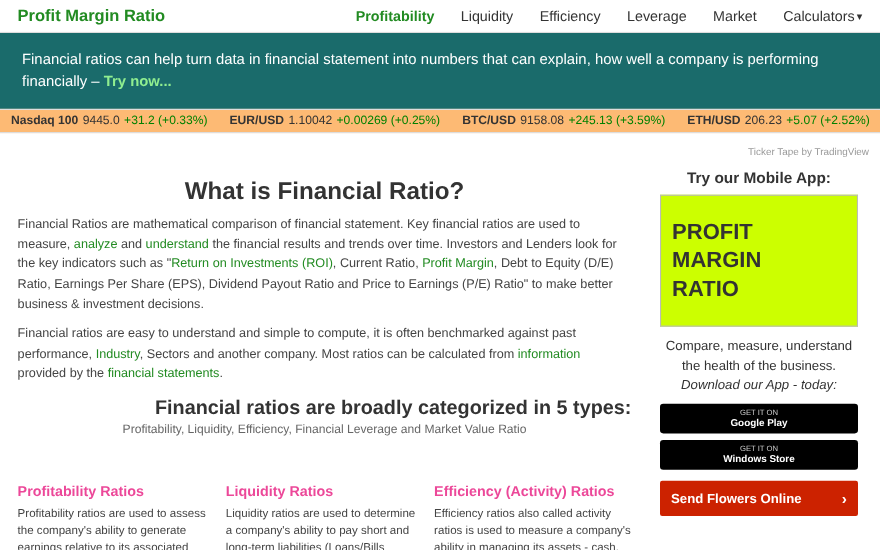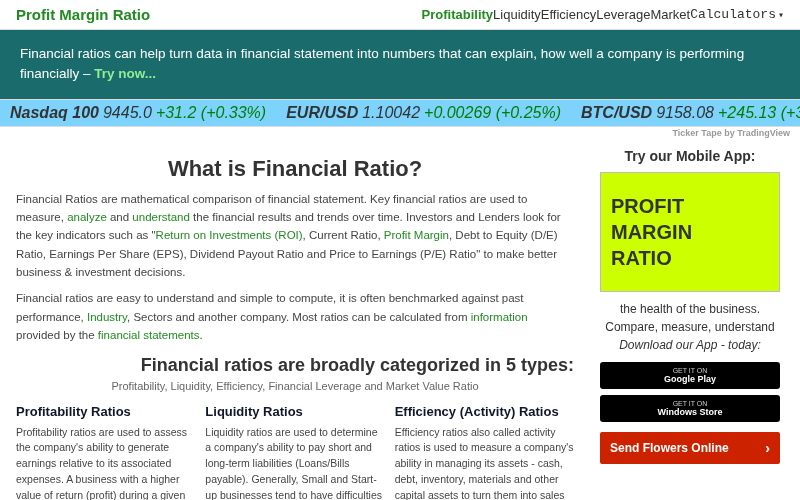--- a/index.html
+++ b/index.html
@@ -1,32 +1,32 @@
 <!DOCTYPE html>
 <html><head>
   <meta charset="utf-8">
   <style>
     * { margin: 0; padding: 0; box-sizing: border-box; }
     body { font-family: Arial, sans-serif; font-size: 12px; color: #333; background: #fff; width: 800px; overflow-x: hidden; }
 
     
     .header { display: flex; align-items: center; justify-content: space-between; padding: 6px 16px; border-bottom: 1px solid #ddd; }
     .logo { color: #228B22; font-weight: bold; font-size: 15px; }
-    .nav { display: flex; gap: 0; align-items: center; }
+    .nav { display: flex; gap: 24px; align-items: center; }
     .nav a { text-decoration: none; color: #333; font-size: 13px; }
     .nav a.active { color: #228B22; font-weight: bold; }
-    .nav-calculators { display: flex; align-items: center; gap: 2px; font-family: Liberation Mono, monospace; }
+    .nav-calculators { display: flex; align-items: center; gap: 2px; }
     .nav-calculators span { font-size: 10px; }
 
     
     .banner { background: #1a6b6b; color: #fff; padding: 14px 20px; font-size: 13.5px; line-height: 1.5; }
     .banner .try-link { color: #90EE90; font-weight: bold; }
 
     
-    .ticker { background: #7dd3fc; border-top: 1px solid #ddd; border-bottom: 1px solid #ddd; padding: 4px 0; overflow: hidden; font-size: 16px; white-space: nowrap; font-style: italic; }
+    .ticker { background: #fdba74; border-top: 1px solid #ddd; border-bottom: 1px solid #ddd; padding: 4px 0; overflow: hidden; font-size: 11px; white-space: nowrap; }
     .ticker-inner { display: inline-flex; gap: 20px; padding: 0 10px; }
     .ticker-item { display: inline-flex; gap: 4px; align-items: center; }
     .ticker-name { font-weight: bold; color: #333; }
     .ticker-value { color: #333; text-align: right; }
     .ticker-change-pos { color: #008000; }
 
     
     .main-container { display: flex; padding: 0; }
     .content-area { flex: 1; padding: 10px 16px; max-width: 590px; }
     .sidebar { width: 200px; padding: 10px 10px; }
@@ -35,37 +35,37 @@
     .article-title { font-size: 22px; font-weight: bold; text-align: center; margin: 8px 0; color: #333; }
     .article-body { font-size: 11.5px; line-height: 1.6; color: #444; margin-bottom: 8px; }
     .article-body a { color: #228B22; text-decoration: none; }
 
     .categories-title { font-size: 18px; font-weight: bold; text-align: right; margin: 10px 0 4px; color: #333; }
     .categories-sub { font-size: 11px; text-align: center; color: #666; margin-bottom: 12px; }
 
     
     .categories-grid { display: flex; gap: 10px; }
     .category-card { flex: 1; }
-    .category-card h3 { font-size: 13px; color: #0f172a; margin-bottom: 6px; }
+    .category-card h3 { font-size: 13px; color: #ec4899; margin-bottom: 6px; margin-top: 30px; }
     .category-card p { font-size: 10.5px; line-height: 1.5; color: #444; }
 
     
     .sidebar-title { font-size: 14px; font-weight: bold; color: #333; text-align: center; margin-bottom: 8px; }
     .app-logo { background: #CCFF00; color: #333; font-weight: bold; font-size: 20px; text-align: left; padding: 20px 10px; margin-bottom: 8px; line-height: 1.3; border: 1px solid #bbb; }
     .sidebar-desc { font-size: 12px; color: #333; text-align: center; margin-bottom: 8px; line-height: 1.5; }
     .sidebar-desc em { font-style: italic; }
     .store-buttons { display: flex; gap: 6px; margin-bottom: 10px; flex-direction: column; }
     .store-btn { flex: 1; background: #000; color: #fff; font-size: 8px; padding: 5px 4px; text-align: center; border-radius: 3px; }
     .store-btn .store-top { font-size: 7px; color: #ccc; }
     .store-btn .store-name { font-size: 9px; font-weight: bold; }
 
     .send-flowers { background: #cc2200; color: #fff; padding: 8px 10px; text-align: center; font-size: 12px; font-weight: bold; border-radius: 2px; cursor: pointer; display: flex; align-items: center; justify-content: space-between; }
     .send-flowers .arrow { font-size: 14px; }
 
-    .ticker-attribution { font-size: 9px; color: #999; text-align: right; padding-right: 10px; padding-top: 1px; font-weight: bold; }
+    .ticker-attribution { font-size: 9px; color: #999; text-align: right; padding-right: 10px; padding-top: 12px; }
   </style>
 </head>
 <body>
 
 <div class="header">
   <div class="logo">Profit Margin Ratio</div>
   <nav class="nav">
     <a href="#" class="active">Profitability</a>
     <a href="#">Liquidity</a>
     <a href="#">Efficiency</a>
@@ -153,22 +153,22 @@
   <div class="sidebar">
     <div class="sidebar-title">Try our Mobile App:</div>
 
     <div class="app-logo">
       <div>PROFIT</div>
       <div>MARGIN</div>
       <div>RATIO</div>
     </div>
 
     <div class="sidebar-desc">
+      <div>Compare, measure, understand</div>
       <div>the health of the business.</div>
-      <div>Compare, measure, understand</div>
       <em><div>Download our App - today:</div></em>
     </div>
 
     <div class="store-buttons">
       <div class="store-btn">
         <div class="store-top">GET IT ON</div>
         <div class="store-name">Google Play</div>
       </div>
       <div class="store-btn">
         <div class="store-top">GET IT ON</div>

